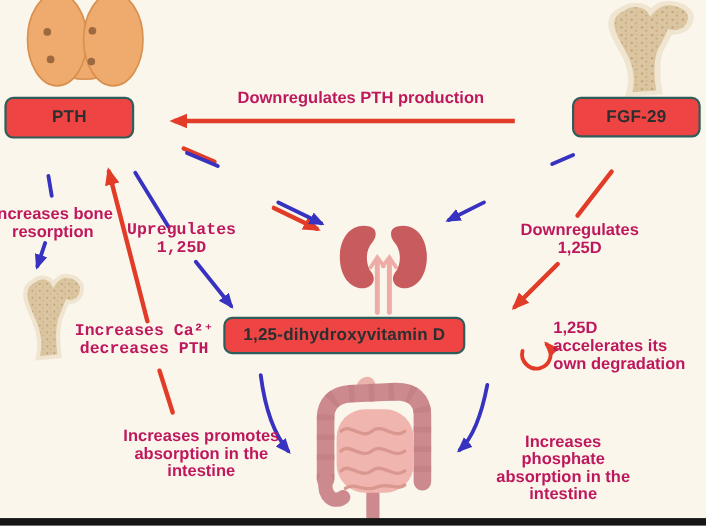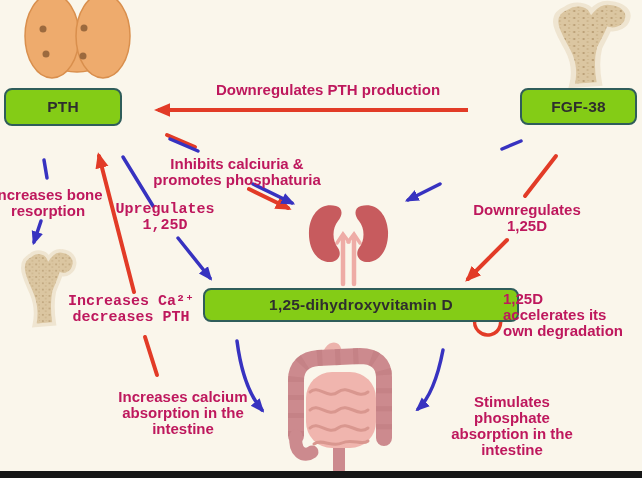--- a/index.html
+++ b/index.html
@@ -4,21 +4,21 @@
 <style>
   html,body { margin:0; padding:0; }
   body { font-family:"Liberation Sans", sans-serif; }
   #canvas {
     position:relative; width:642px; height:478px;
     background:#faf6eb; overflow:hidden;
   }
   #art { position:absolute; left:0; top:0; }
   .node {
     position:absolute; display:flex; align-items:center; justify-content:center;
-    background:#84cc16; border:2px solid #2f5d5a; border-radius:8px;
+    background:#ef4444; border:2px solid #2f5d5a; border-radius:8px;
     font-weight:700; font-size:15.5px; color:#2e2e2e; letter-spacing:.2px;
     box-sizing:border-box;
   }
   .lbl {
     position:absolute; font-weight:700; font-size:15px; line-height:16px;
     color:#be185d; text-align:center; white-space:pre-line;
     transform:translateX(-50%);
   }
   .lbl.left { transform:none; text-align:left; }
   #bottom-bar {
@@ -130,48 +130,46 @@
       <path d="M237,341 C241,372 250,396 262,410" stroke="#3732c0" stroke-width="3.5" stroke-linecap="round" marker-end="url(#ab)"></path>
 
       <path d="M443,350 C438,376 431,397 418,409" stroke="#3732c0" stroke-width="3.5" stroke-linecap="round" marker-end="url(#ab)"></path>
 
       <path d="M475,319 A 13,13 0 1 0 497,313" stroke="#e23b27" stroke-width="3.5" stroke-linecap="round" marker-end="url(#ar)"></path>
     </g>
   </svg>
 
   <div class="node" style="left:4px; top:88px; width:118px; height:38px;">PTH</div>
 
-  <div class="node" style="left:520px; top:88px; width:117px; height:37px;">FGF-38</div>
+  <div class="node" style="left:520px; top:88px; width:117px; height:37px;">FGF-29</div>
 
-  <div class="node" style="left:203px; top:288px; width:316px; height:34px;">1,25-dihydroxyvitamin D</div>
+  <div class="node" style="left:203px; top:288px; width:220px; height:34px;">1,25-dihydroxyvitamin D</div>
 
   <div class="lbl" style="left:328px; top:82px;">Downregulates PTH production</div>
 
-  <div class="lbl" style="left:237px; top:156px;">Inhibits calciuria &amp;
-promotes phosphaturia</div>
 
 
   <div class="lbl" style="left:165px; top:202px;font-family:Liberation Mono, monospace;">Upregulates
 1,25D</div>
 
   <div class="lbl" style="left:527px; top:202px;text-align:center;">Downregulates
 1,25D</div>
 
   <div class="lbl" style="left:48px; top:187px;">Increases bone
 resorption</div>
 
   <div class="lbl" style="left:131px; top:294px;font-family:Liberation Mono, monospace;">Increases Ca²⁺
 decreases PTH</div>
 
   <div class="lbl left" style="left:503px; top:291px;">1,25D
 accelerates its
 own degradation</div>
 
-  <div class="lbl" style="left:183px; top:389px;">Increases calcium
+  <div class="lbl" style="left:183px; top:389px;">Increases promotes
 absorption in the
 intestine</div>
 
-  <div class="lbl" style="left:512px; top:394px;">Stimulates phosphate
+  <div class="lbl" style="left:512px; top:394px;">Increases phosphate
 absorption in the
 intestine</div>
 
   <div id="bottom-bar"></div>
 </div>
 
 </body></html>

